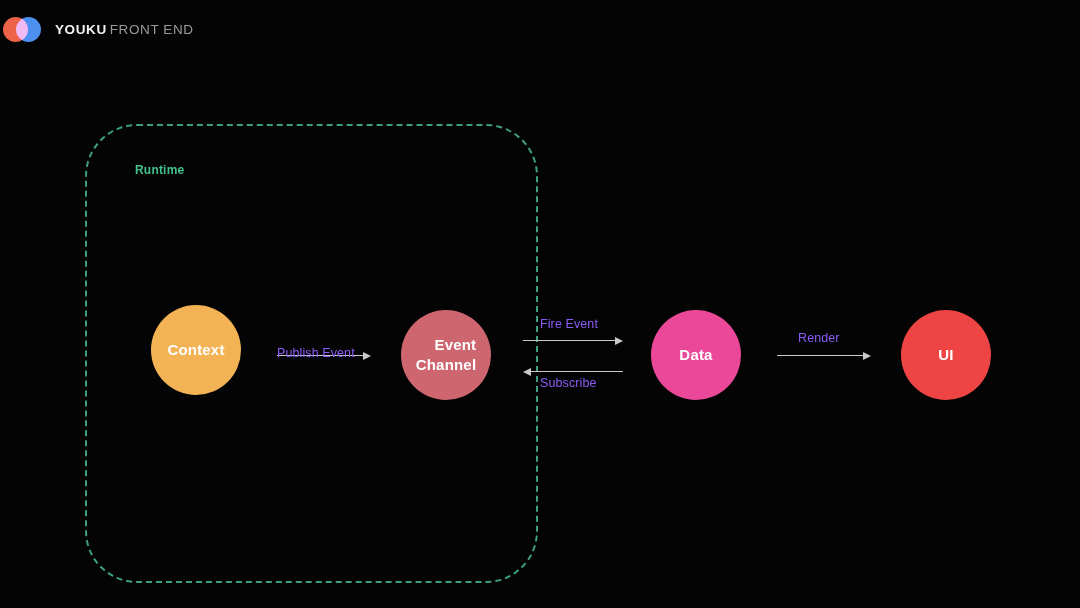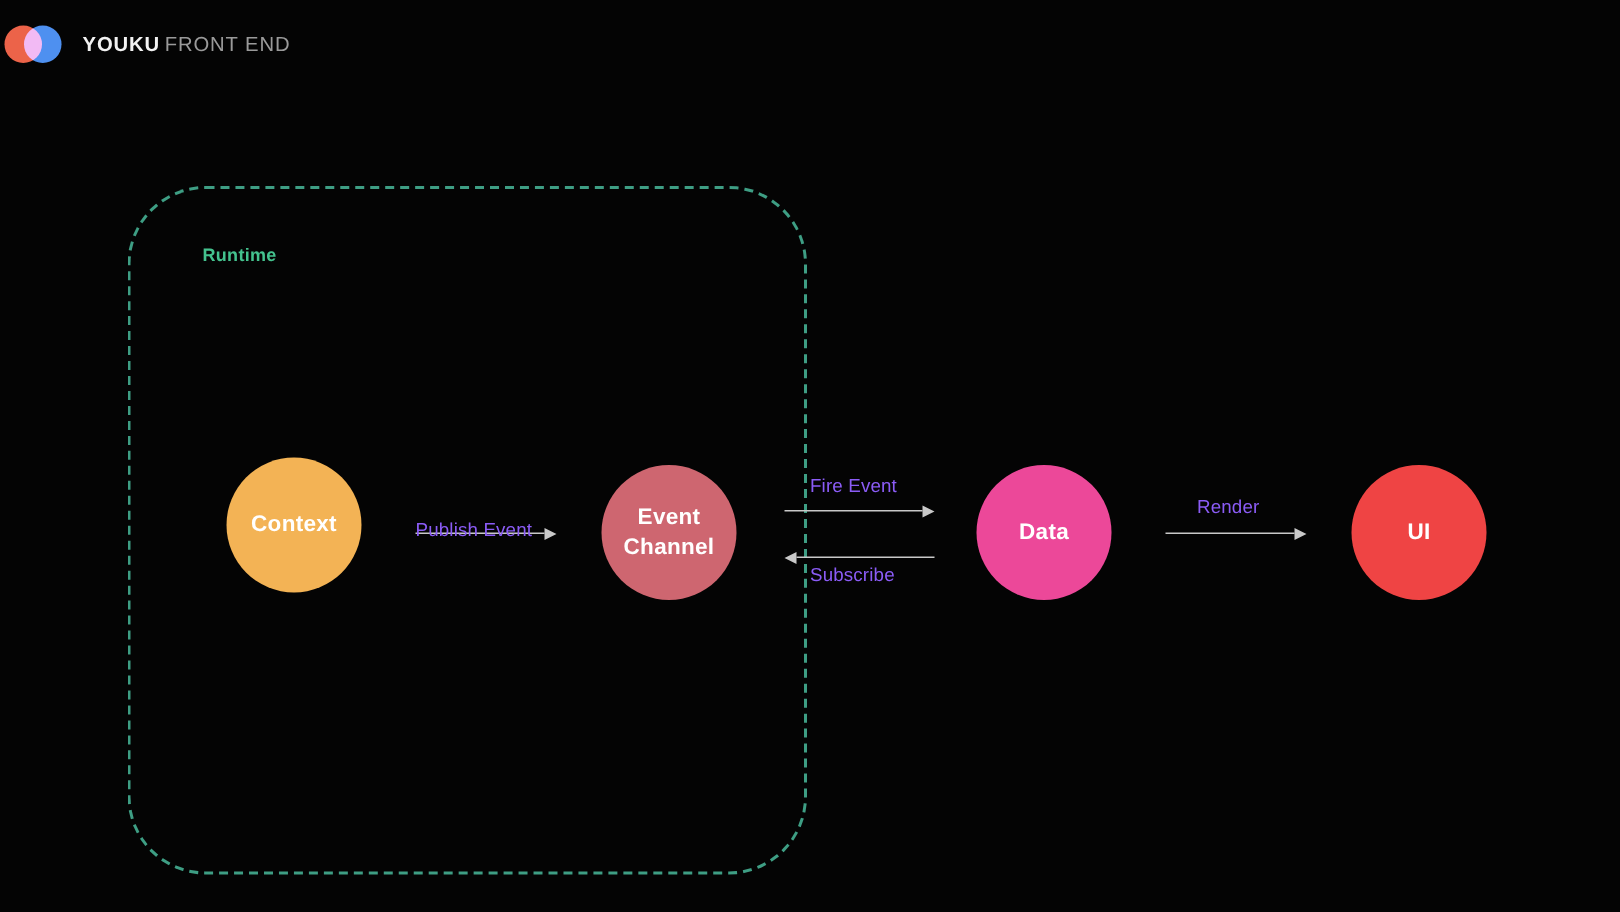--- a/index.html
+++ b/index.html
@@ -74,21 +74,21 @@
     align-items: center;
     justify-content: center;
     text-align: center;
     color: #ffffff;
     font-size: 15px;
     font-weight: 700;
     line-height: 1.35;
     letter-spacing: 0.2px;
   }
   #node-context  { left: 151px; top: 305px; background: #f3b355; }
-  #node-channel  { left: 401px; top: 310px; background: #ce6670; }
+  #node-channel  { left: 401px; top: 310px; background: #ce6670; text-align: right; }
   #node-data     { left: 651px; top: 310px; background: #ec4899; }
   #node-ui       { left: 901px; top: 310px; background: #ef4444; }
 
   
   .conn { position: absolute; }
   .conn .line {
     position: absolute;
     left: 0; top: 0;
     height: 1px;
     background: #c9c9c9;

